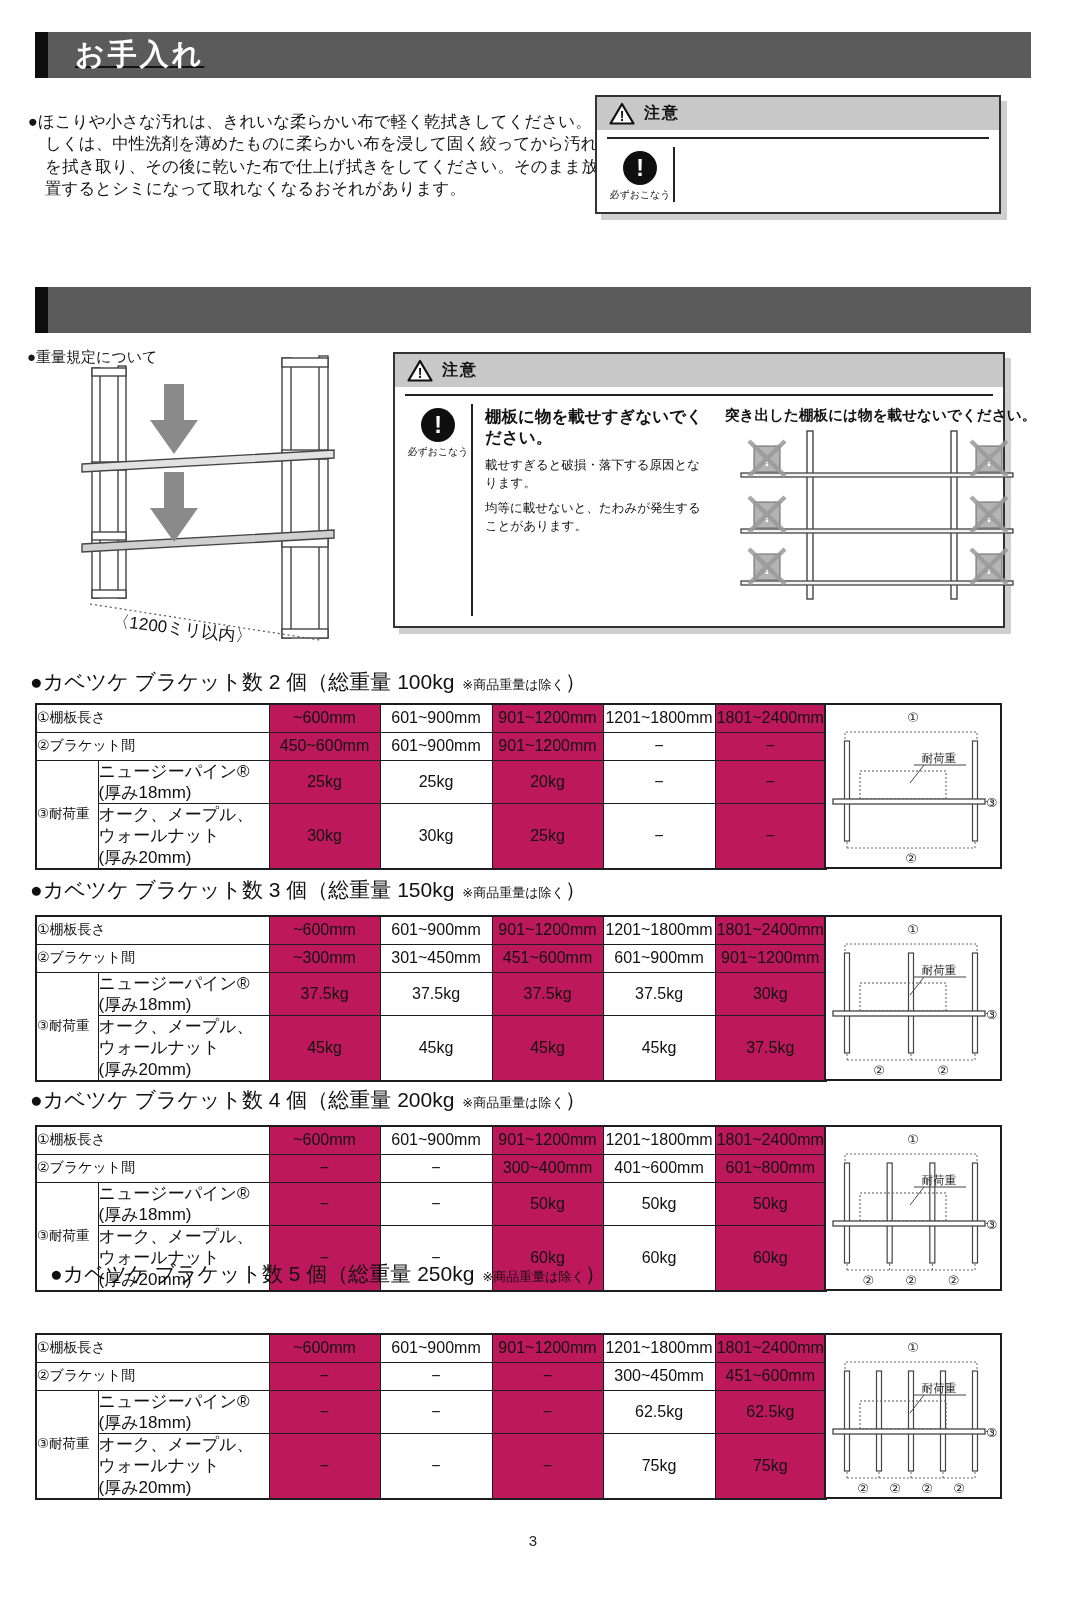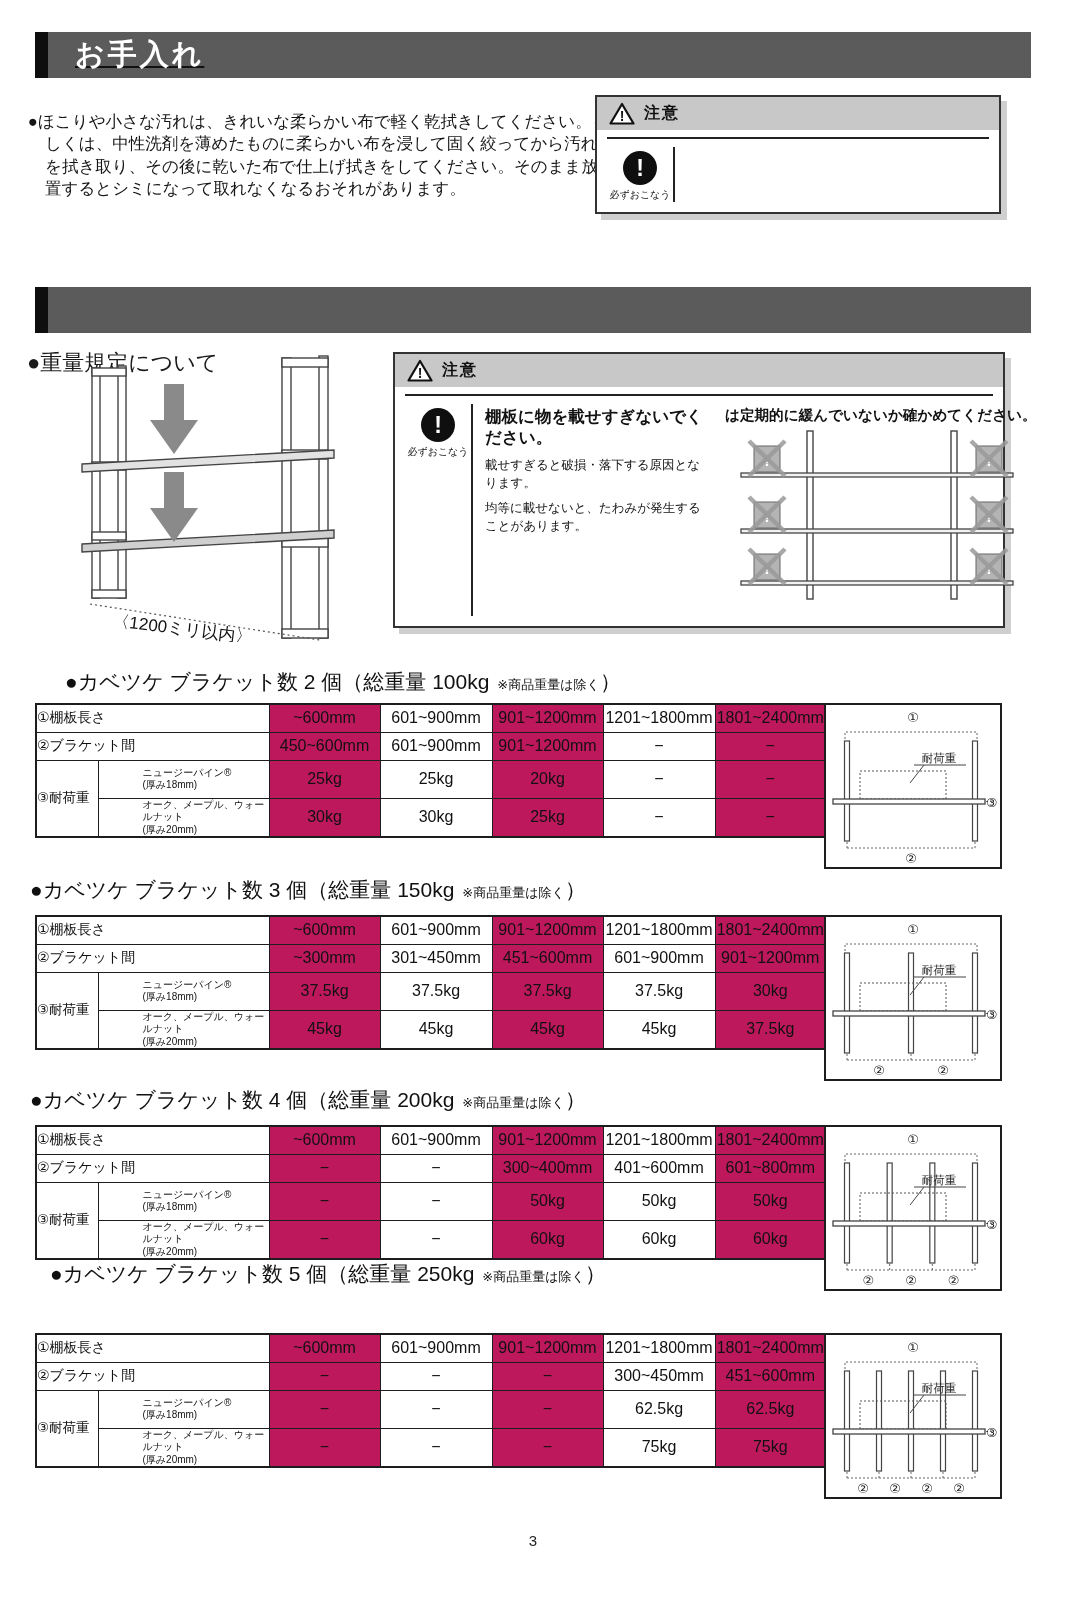--- a/index.html
+++ b/index.html
@@ -28,35 +28,35 @@
   .notice1 .notice-text{padding-left:12px;font-size:15.5px;font-weight:bold;line-height:1.52;white-space:pre-line;width:312px;}
   .notice2{left:393px;top:352px;width:612px;}
   .notice2 .notice-inner{min-height:212px;}
   .n2-textcol{width:226px;flex:none;padding-left:12px;}
   .n2-title{font-size:16.5px;font-weight:bold;line-height:1.3;margin:2px 0 0;}
   .n2-sub{font-size:12.5px;margin:7px 0 0;line-height:1.45;}
   .n2-right{flex:1;padding:0 4px 0 14px;}
   .n2-right-title{font-size:14.6px;font-weight:bold;white-space:nowrap;margin:2px 0 4px;}
   .n2-svg{width:300px;height:172px;display:block;margin-left:2px;}
 
-  .subheading{position:absolute;left:27px;top:348px;font-size:22px;color:#1a1a1a;}
+  .subheading{position:absolute;left:27px;top:348px;font-size:15px;color:#1a1a1a;}
   .iso{position:absolute;left:20px;top:352px;width:370px;height:290px;}
 
   
   .tbl-heading{position:absolute;left:30px;font-size:21px;color:#101010;white-space:nowrap;}
   .h-note{font-size:13px;margin-left:8px;}
   .tbl-wrap{position:absolute;left:35px;}
   table.tbl{border-collapse:collapse;table-layout:fixed;width:790px;background:#fff;border:2px solid #1d1d1d;}
   table.tbl td{border:1px solid #1d1d1d;overflow:hidden;padding:0;}
   .r-s{height:28px;}
   .r-l{height:38px;}
   td.lbl{font-size:14px;padding-left:7px;}
   td.load-lbl{font-size:13.5px;padding-left:4px;}
   td.mat{padding-left:5px;}
-  td.mat span{display:block;font-size:10px;line-height:1.25;margin-left:44px;}
+  td.mat span{display:block;font-size:17px;line-height:1.25;}
   td.val{text-align:center;font-size:16px;}
   td.g{background:#be185d;}
   .diagram-box{position:absolute;left:824px;width:178px;height:166px;border:2px solid #1d1d1d;
                background:#fff;box-sizing:border-box;}
   .diagram-box svg{width:174px;height:162px;display:block;}
 
   .page-num{position:absolute;left:0;top:1532px;width:100%;text-align:center;font-size:15px;color:#222;}
 </style>
 </head>
 <body>
@@ -129,21 +129,21 @@
       <div class="mandatory-col">
         <div class="mandatory-icon">!</div>
         <div class="mandatory-label">必ずおこなう</div>
       </div>
       <div class="n2-textcol">
         <p class="n2-title">棚板に物を載せすぎないでください。</p>
         <p class="n2-sub">載せすぎると破損・落下する原因となります。</p>
         <p class="n2-sub">均等に載せないと、たわみが発生することがあります。</p>
       </div>
       <div class="n2-right">
-        <div class="n2-right-title">は定期的に緩んでいないか確かめてください。</div>
+        <div class="n2-right-title">突き出した棚板には物を載せないでください。</div>
         <svg class="n2-svg" viewBox="0 0 300 172">
           <rect x="80" y="2" width="6" height="168" fill="#fff" stroke="#444" stroke-width="1.4"></rect>
           <rect x="224" y="2" width="6" height="168" fill="#fff" stroke="#444" stroke-width="1.4"></rect>
           <rect x="14" y="44" width="272" height="4" fill="#f2f2f2" stroke="#444" stroke-width="1.3"></rect>
           <rect x="14" y="100" width="272" height="4" fill="#f2f2f2" stroke="#444" stroke-width="1.3"></rect>
           <rect x="14" y="152" width="272" height="4" fill="#f2f2f2" stroke="#444" stroke-width="1.3"></rect>
           <g id="n2-boxes">
               <rect x="27" y="17" width="26" height="26" fill="#b4b4b4" stroke="#666" stroke-width="1"></rect>
               <text x="40" y="37" text-anchor="middle" font-size="15" font-weight="bold" fill="#fff">!</text>
               <line x1="22" y1="12" x2="58" y2="47" stroke="#9a9a9a" stroke-width="4.5" opacity="0.85"></line>
@@ -168,21 +168,21 @@
               <text x="262" y="145" text-anchor="middle" font-size="15" font-weight="bold" fill="#fff">!</text>
               <line x1="244" y1="120" x2="280" y2="155" stroke="#9a9a9a" stroke-width="4.5" opacity="0.85"></line>
               <line x1="280" y1="120" x2="244" y2="155" stroke="#9a9a9a" stroke-width="4.5" opacity="0.85"></line>
             </g>
         </svg>
       </div>
     </div>
   </div>
 
   <div id="sections">
-      <div class="tbl-heading" style="top: 668px; margin-left: 35px;"><span class="h-main">●カベツケ ブラケット数 2 個（総重量 100kg</span><span class="h-note">※商品重量は除く</span><span class="h-main">）</span></div>
+      <div class="tbl-heading" style="top: 668px;"><span class="h-main">●カベツケ ブラケット数 2 個（総重量 100kg</span><span class="h-note">※商品重量は除く</span><span class="h-main">）</span></div>
       <div class="tbl-wrap" style="top: 703px;">
         <table class="tbl">
           <colgroup>
             <col style="width: 62px;">
             <col style="width: 171px;">
             <col style="width: 111px;">
             <col style="width: 112px;">
             <col style="width: 111px;">
             <col style="width: 112px;">
             <col style="width: 111px;">

